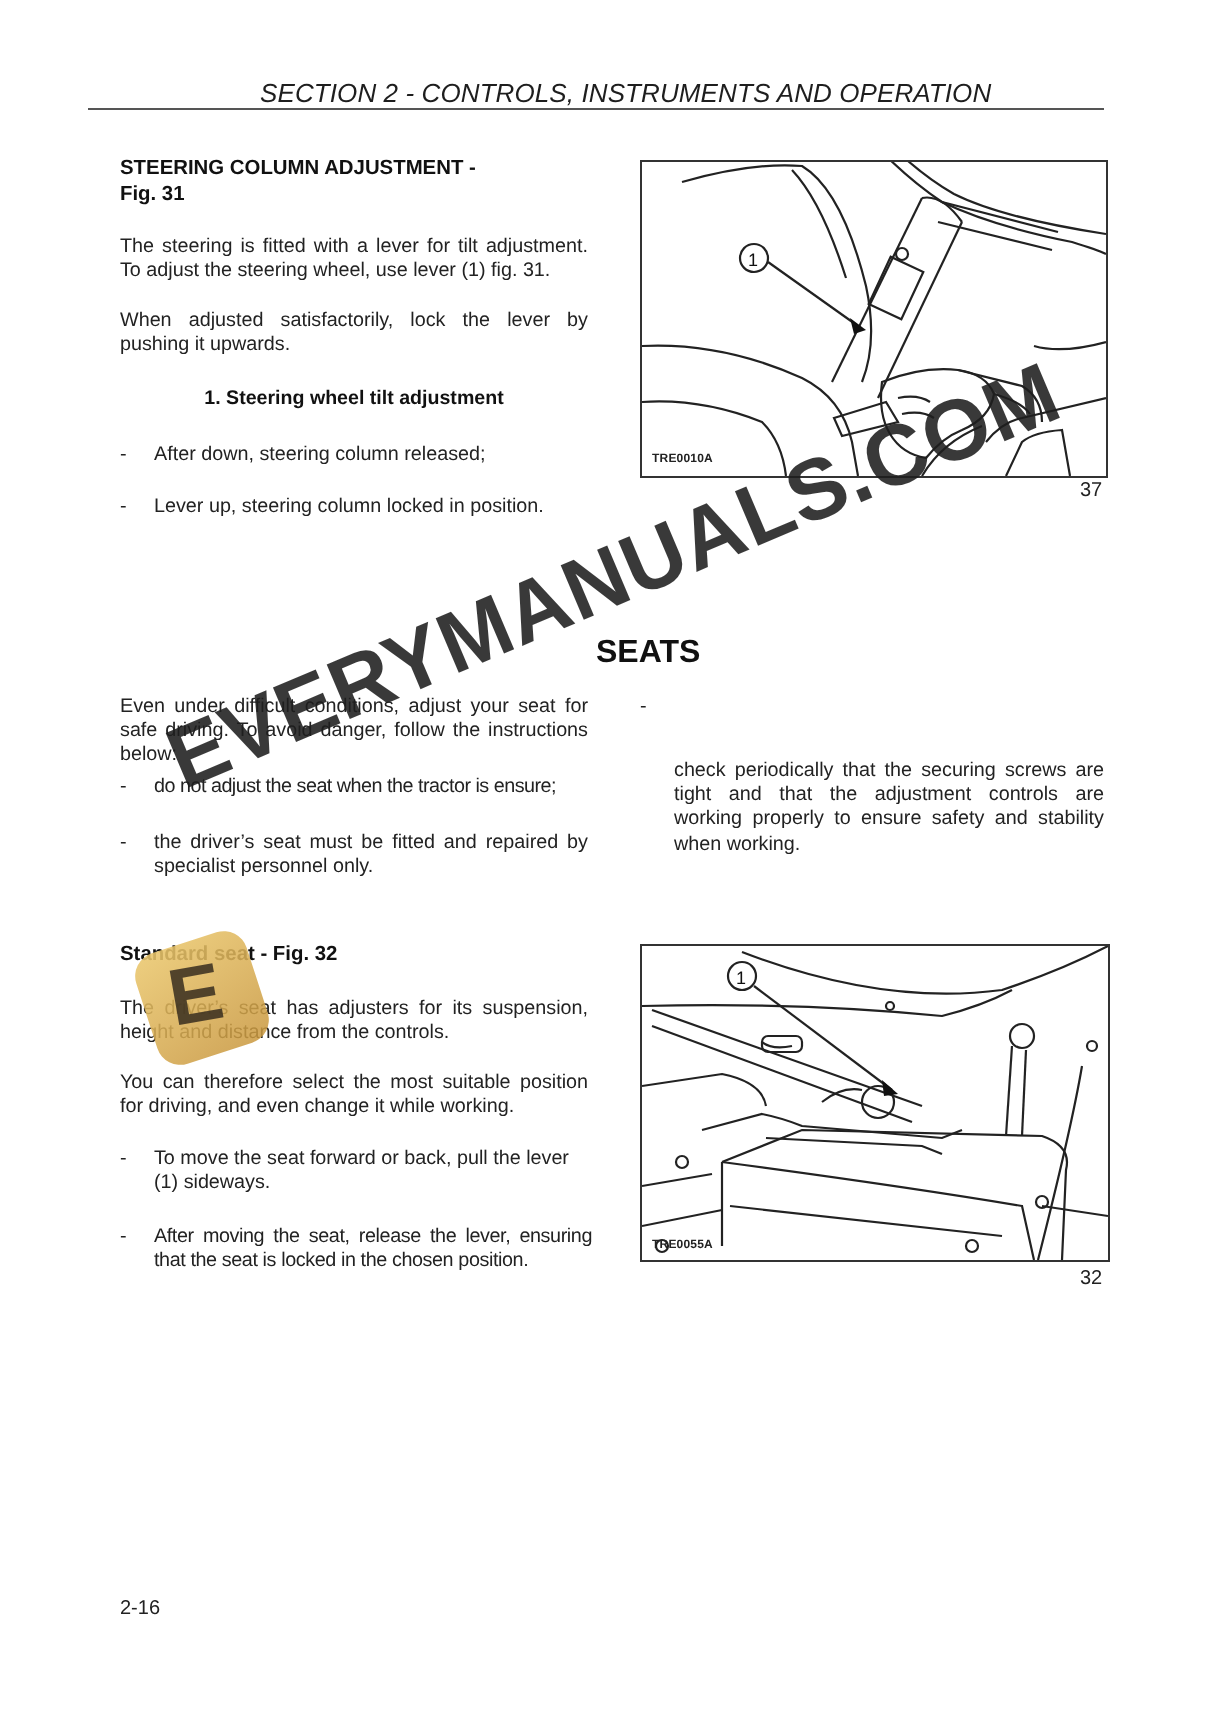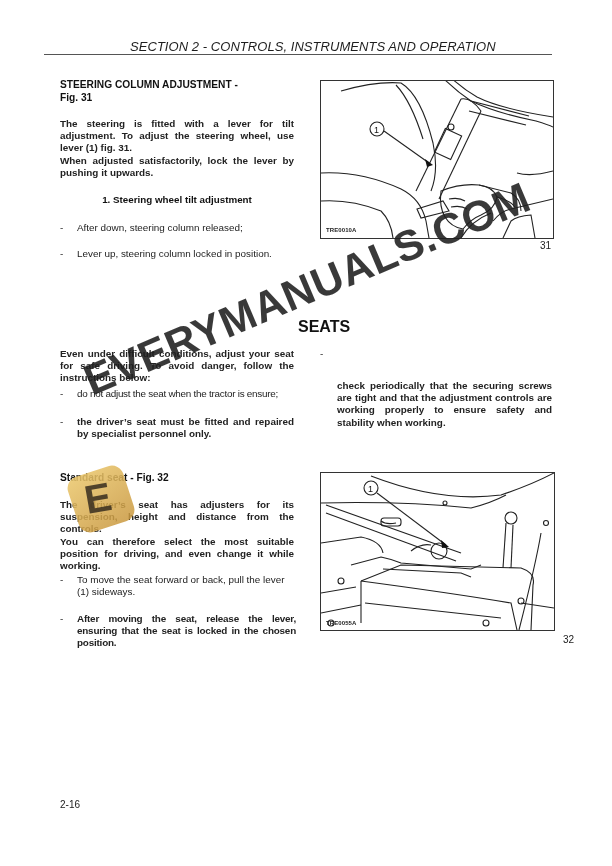--- a/index.html
+++ b/index.html
@@ -11,21 +11,21 @@
     position: absolute; left: 44px; top: 38px; width: 508px;
     border-bottom: 1.5px solid #555; height: 16px;
   }
   .header-title {
     position: absolute; left: 86px; top: 1px;
     font-size: 13px; font-style: italic; color: #1e1e1e; letter-spacing: 0.05px;
     white-space: nowrap;
   }
   .p { position: absolute; font-size: 9.9px; line-height: 12.2px; color: #222; }
   .h { font-weight: bold; font-size: 10.2px; line-height: 12.8px; color: #111; }
-  .just { text-align: justify; text-align-last: left; font-weight: bold; }
+  .just { text-align: justify; text-align-last: left; }
   .bullet { position: absolute; font-size: 9.9px; line-height: 12.2px; color: #222; }
   .bullet .dash { position: absolute; left: 0; top: 0; }
   .bullet .btxt { position: absolute; left: 17px; top: 0; }
   .fig {
     position: absolute; border: 1px solid #333; background: #fff; overflow: hidden;
   }
   .fig svg { position: absolute; left: 0; top: 0; }
   .fig-code {
     position: absolute; font-size: 6px; font-weight: bold; color: #222; letter-spacing: 0.1px;
   }
@@ -109,21 +109,21 @@
       <path d="M196 92 Q210 96 232 90"></path>
 
       <circle cx="56" cy="48" r="7" fill="#fff"></circle>
       <path d="M63 50 L108 82"></path>
     </g>
     <path d="M104 78 L112 84 L106 86 Z" fill="#111"></path>
     <text x="53" y="52" font-size="9" font-family="Liberation Sans, sans-serif" fill="#111">1</text>
   </svg>
   <span class="fig-code" style="left:5px; top:146px;">TRE0010A</span>
 </div>
-<span class="fig-num" style="left:540px; top:240px;">31</span>
+<span class="fig-num" style="left:540px; top:240px;">37</span>
 
 <div class="section-title">SEATS</div>
 
 <div class="p just" style="left:60px; top:348px; width:234px;">Even under difficult conditions, adjust your seat for safe driving. To avoid danger, follow the instructions below:</div>
 
 <div class="bullet" style="left:60px; top:388px; width:240px; height:14px;">
   <span class="dash">-</span>
   <span class="btxt" style="width:222px; letter-spacing:-0.25px;">do not adjust the seat when the tractor is ensure;</span>
 </div>
 <div class="bullet" style="left:60px; top:416px; width:240px; height:28px;">
@@ -189,20 +189,20 @@
       <rect x="60" y="45" width="20" height="8" rx="3"></rect>
 
       <circle cx="50" cy="15" r="7" fill="#fff"></circle>
       <path d="M56 20 L125 72"></path>
     </g>
     <path d="M120 67 L128 74 L121 75 Z" fill="#111"></path>
     <text x="47" y="19" font-size="9" font-family="Liberation Sans, sans-serif" fill="#111">1</text>
   </svg>
   <span class="fig-code" style="left:5px; top:147px;">TRE0055A</span>
 </div>
-<span class="fig-num" style="left:540px; top:634px;margin-left:23px;">32</span>
+<span class="fig-num" style="left:540px; top:634px;">32</span>
 
 <div class="page-num">2-16</div>
 
 <div class="wm-logo">
   <span>E</span>
 </div>
 <div class="wm-text">EVERYMANUALS.COM</div>
 
 </body></html>

